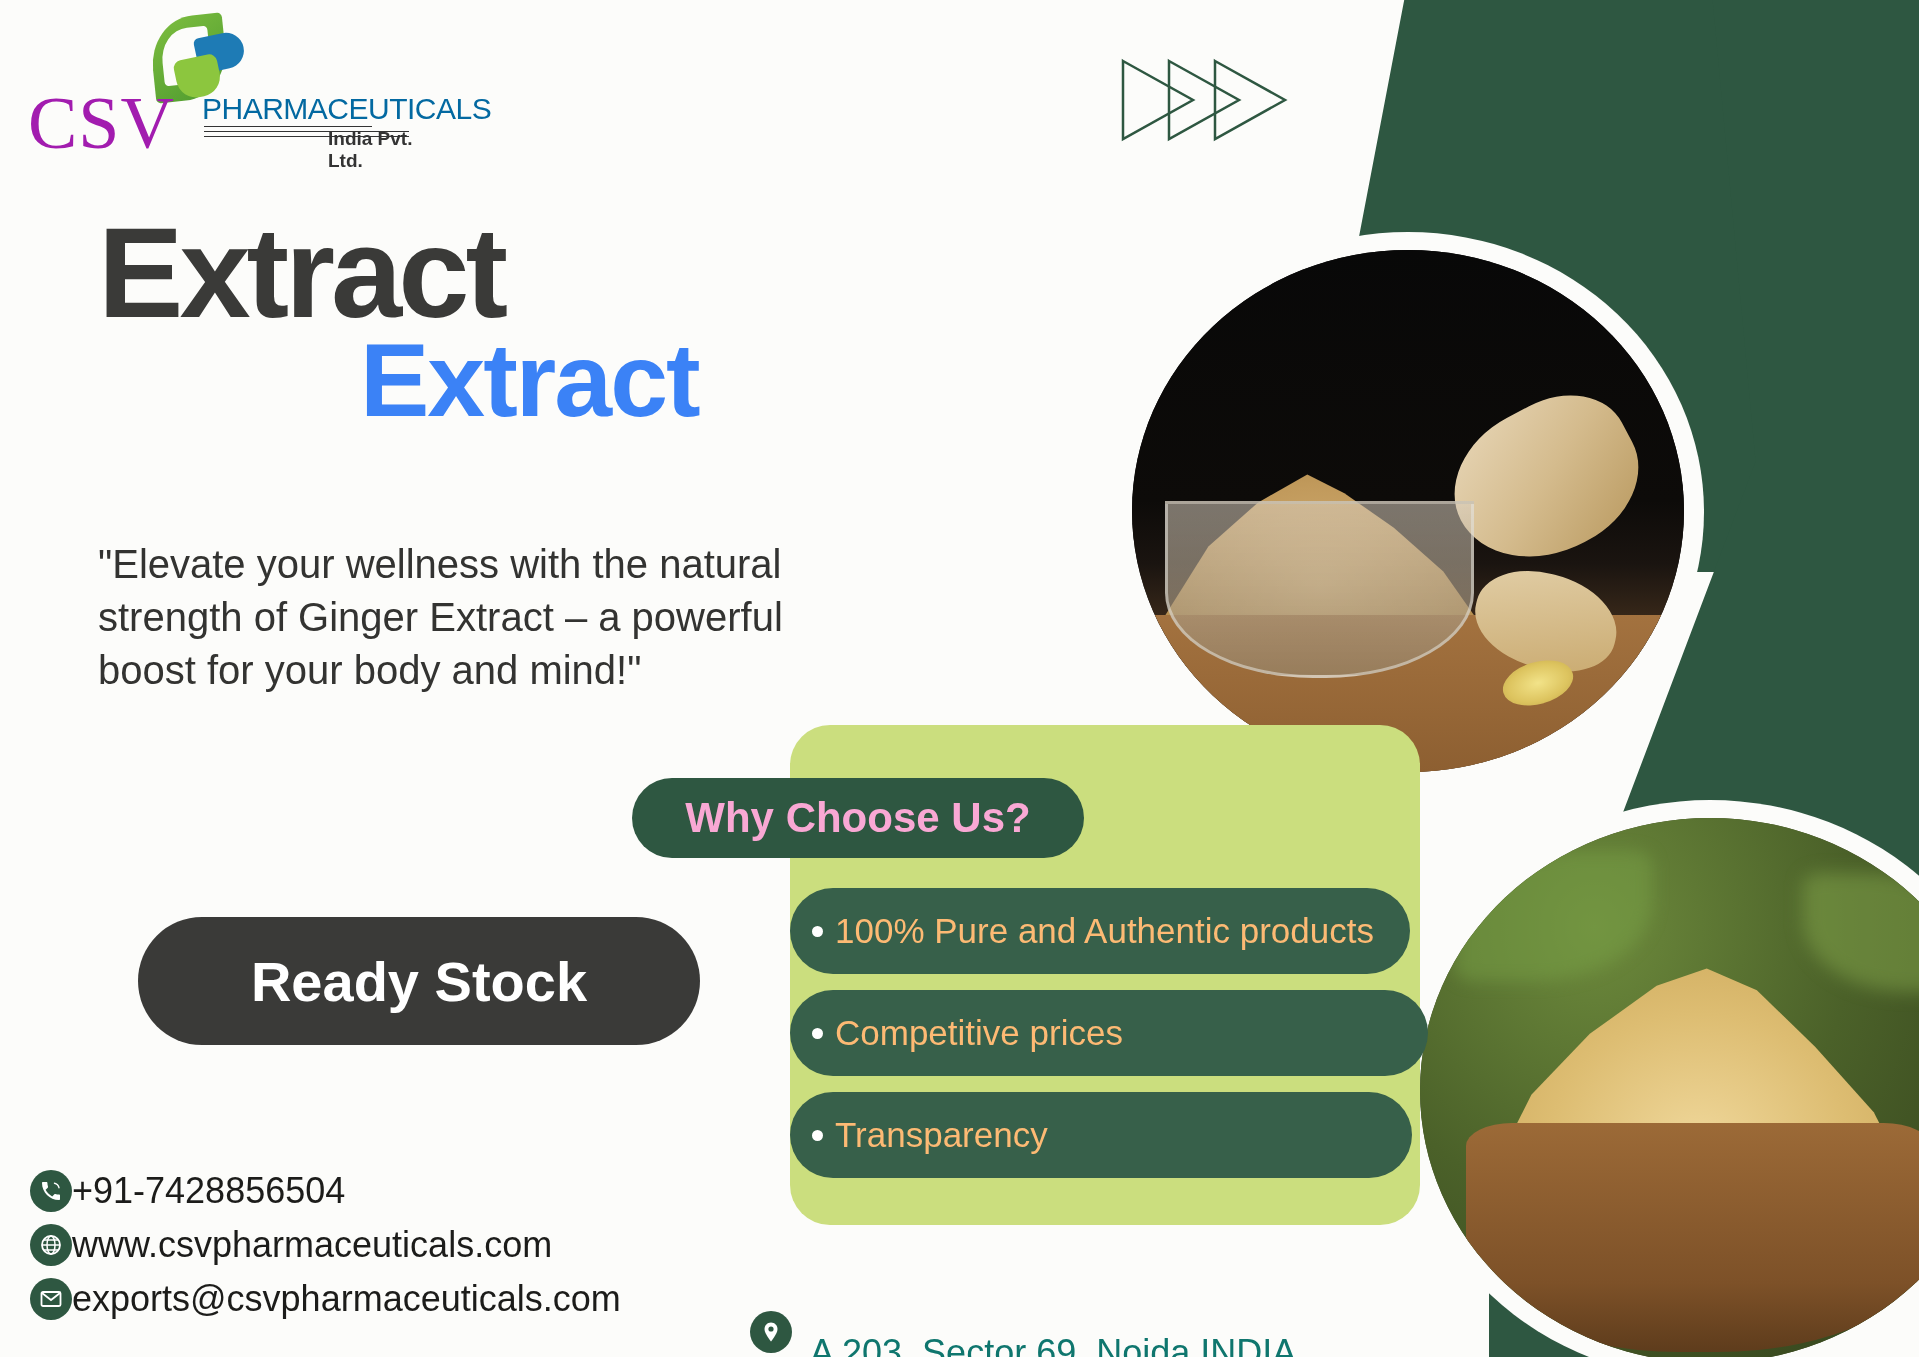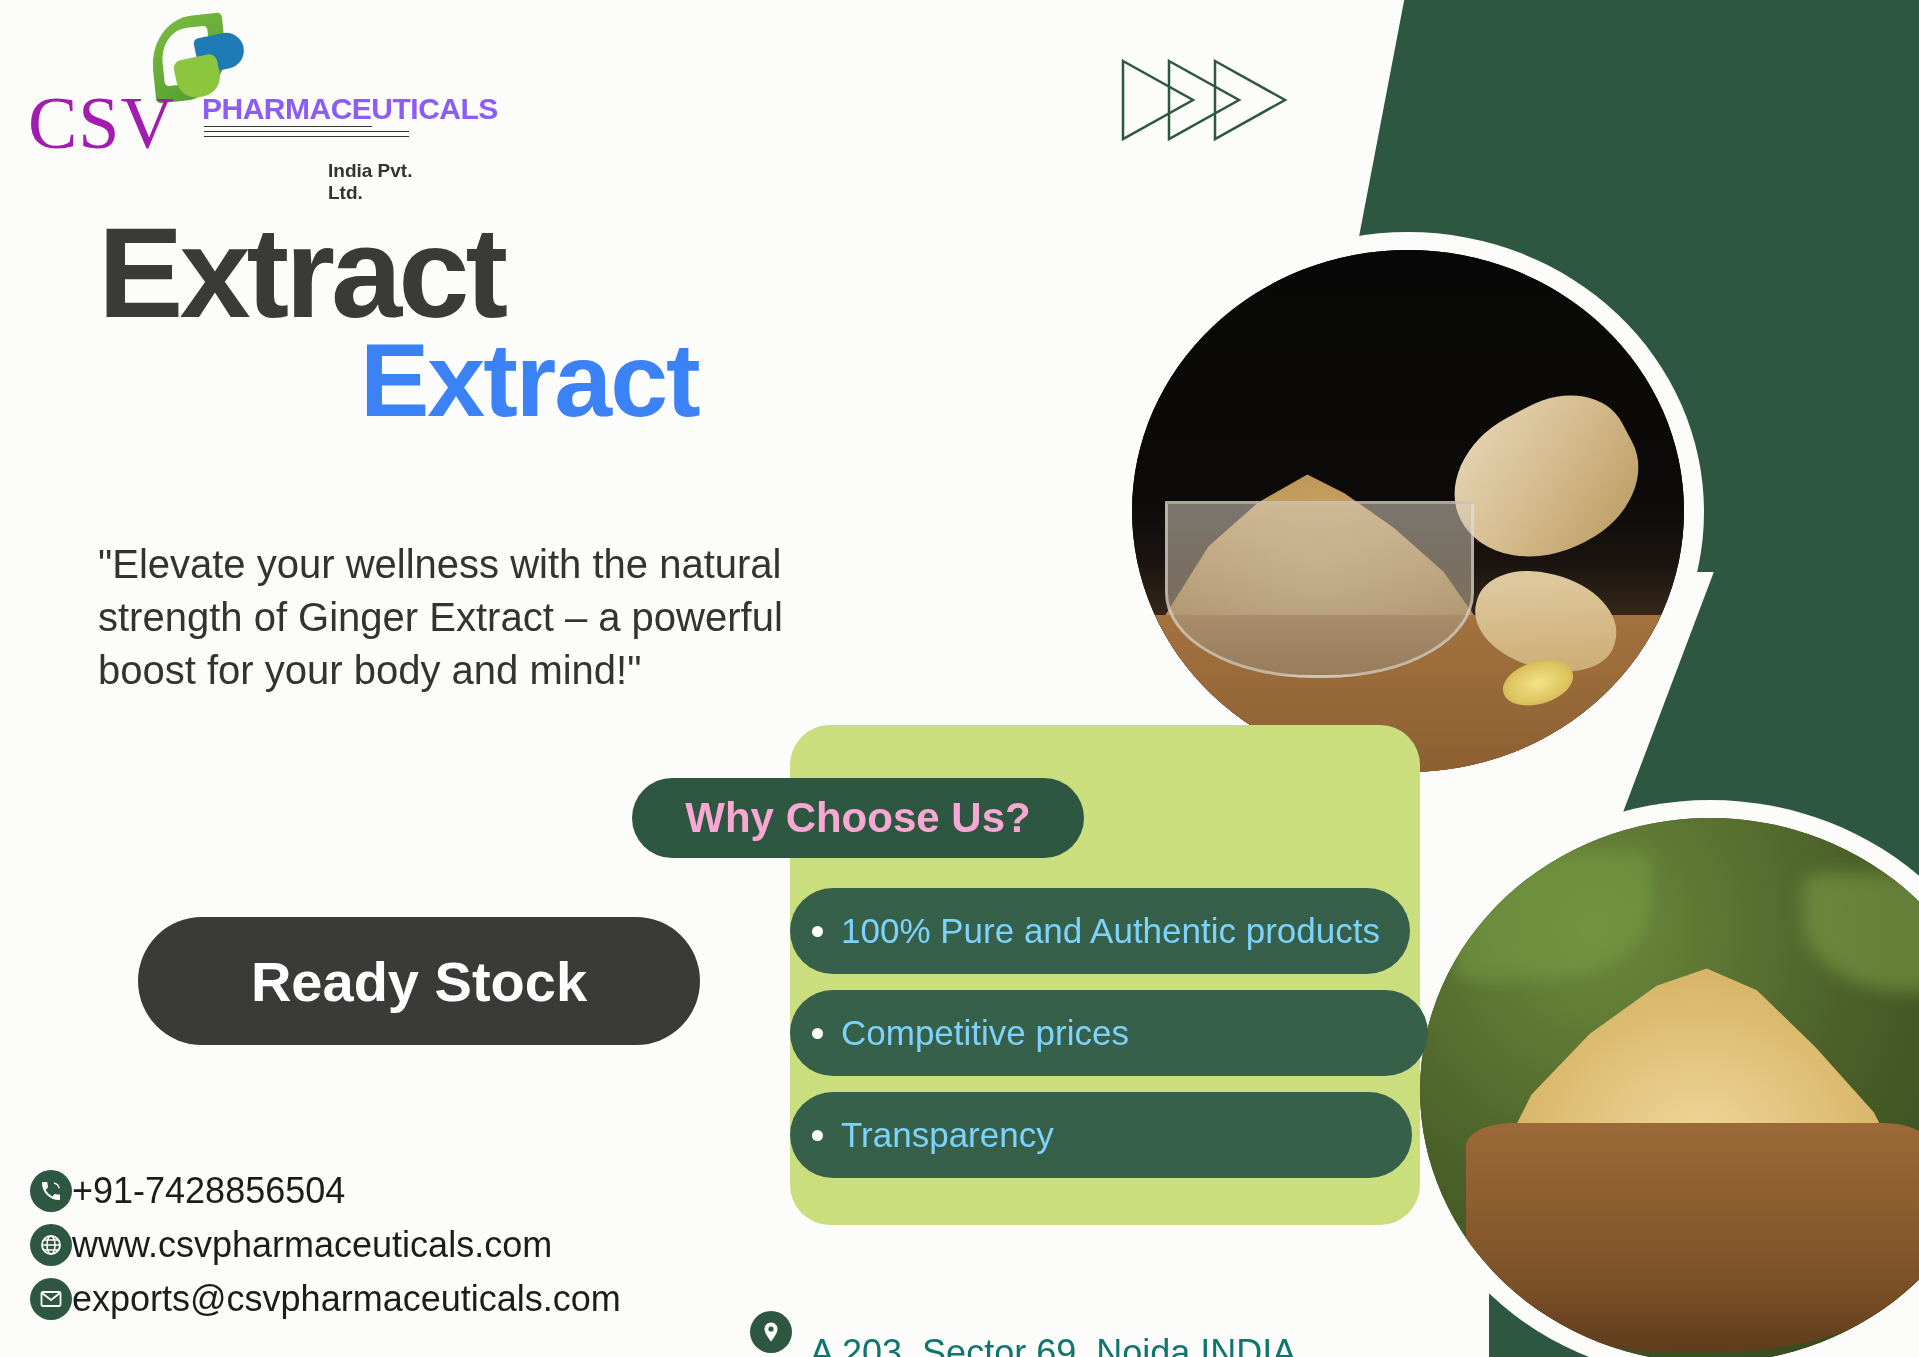--- a/index.html
+++ b/index.html
@@ -50,30 +50,30 @@
     background:#8CC63E; border-radius:8px 8px 20px 20px;
     transform:rotate(-12deg);
   }
   .logo-csv {
     position:absolute; left:0px; top:78px;
     font-family:"Liberation Serif", serif; font-size:74px; font-weight:400;
     color:#a21caf; letter-spacing:1px; line-height:1;
   }
   .logo-pharma {
     position:absolute; left:174px; top:84px;
-    font-family:"Liberation Sans", sans-serif; font-size:30px; font-weight:bold;
-    color:#8b5cf6; letter-spacing:-0.5px;
+    font-family:"Liberation Sans", sans-serif; font-size:30px; font-weight:normal;
+    color:#0369a1; letter-spacing:-0.5px;
   }
   .logo-rules { position:absolute; left:176px; top:118px; width:168px; }
   .logo-rules i { display:block; height:1px; background:#333; margin-bottom:4px; }
   .logo-rules i:nth-child(2){ width:205px; }
   .logo-rules i:nth-child(3){ width:205px; }
   .logo-india {
     position:absolute; left:300px; top:120px;
-    font-family:"Liberation Sans", sans-serif; font-size:19px; font-weight:bold; color:#333;margin-top:32px;
+    font-family:"Liberation Sans", sans-serif; font-size:19px; font-weight:bold; color:#333;
   }
 
   
   .arrows { position:absolute; left:1115px; top:55px; z-index:5; }
 
   
   .headline { position:absolute; left:98px; top:212px; z-index:5; }
   .title-1 {
     font-size:128px; font-weight:bold; color:#3A3A38;
     letter-spacing:-4px; line-height:0.95;
@@ -108,24 +108,24 @@
   }
   .why-badge {
     position:absolute; left:632px; top:778px; width:452px; height:80px;
     background:#2E5741; border-radius:44px; z-index:7;
     display:flex; align-items:center; justify-content:center;
     color:#f9a8d4; font-size:42px; font-weight:bold;
     font-family:"Liberation Sans", sans-serif;
   }
   .bullets { position:absolute; left:790px; top:888px; width:640px; z-index:7; }
   .bullet {
-    display:flex; align-items:center; gap:18px;
+    display:flex; align-items:center; gap:12px;
     background:#37604A; border-radius:48px; height:86px;
     margin-bottom:16px; padding-left:22px; padding-right:26px;
-    color:#7dd3fc; font-size:35px; font-weight:400;
+    color:#fdba74; font-size:35px; font-weight:400;
     font-family:"Liberation Sans", sans-serif; white-space:nowrap;
   }
   .bullet .dot { width:11px; height:11px; border-radius:50%; background:#fff; flex:0 0 auto; }
   .bullet:nth-child(1){ width:620px; }
   .bullet:nth-child(2){ width:638px; }
   .bullet:nth-child(3){ width:622px; }
 
   
   .photo-ring-1 {
     position:absolute; left:1112px; top:232px; width:592px; height:560px;

